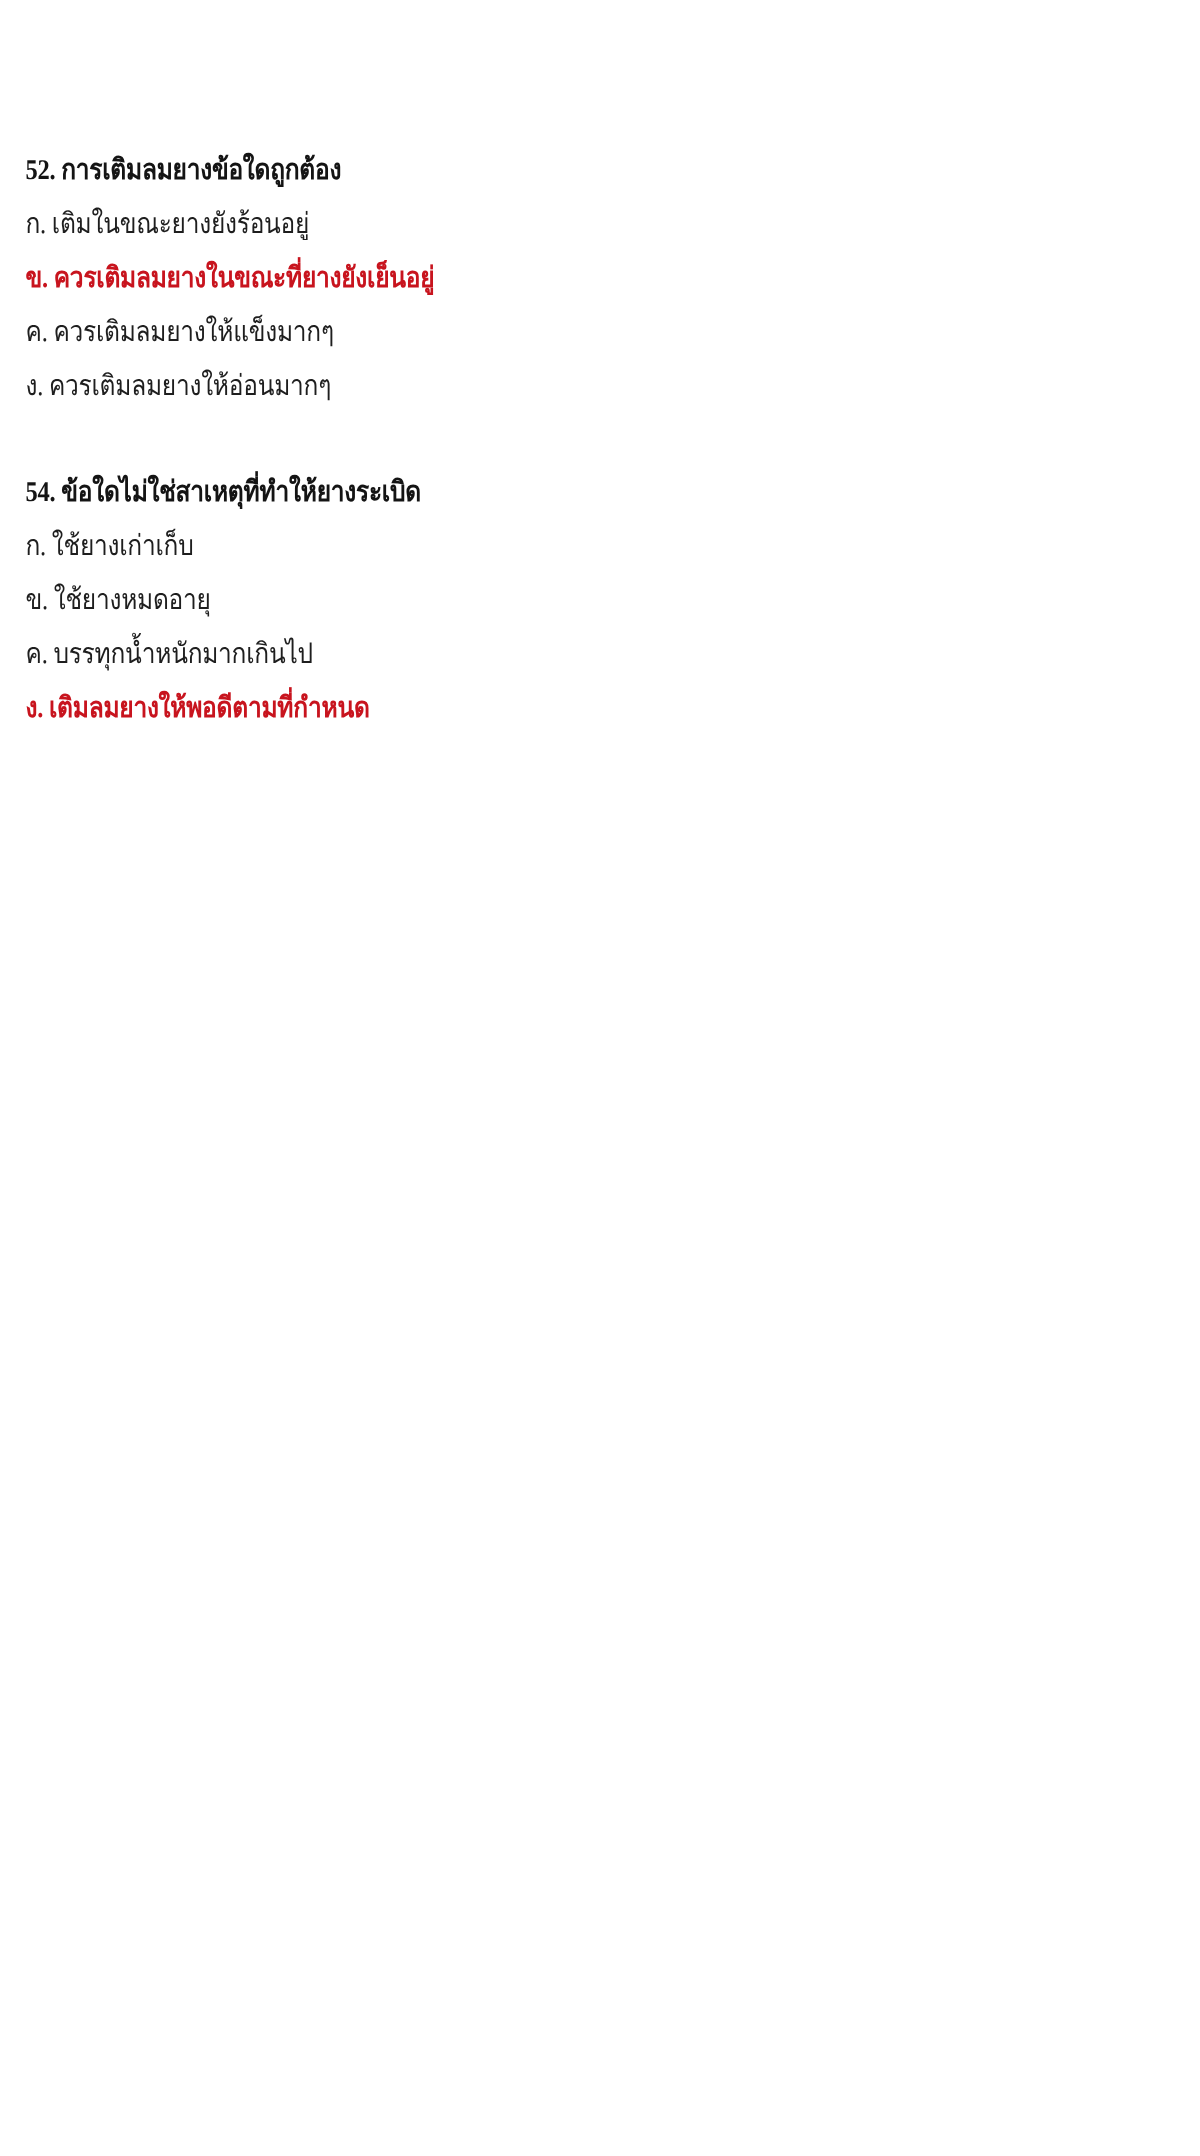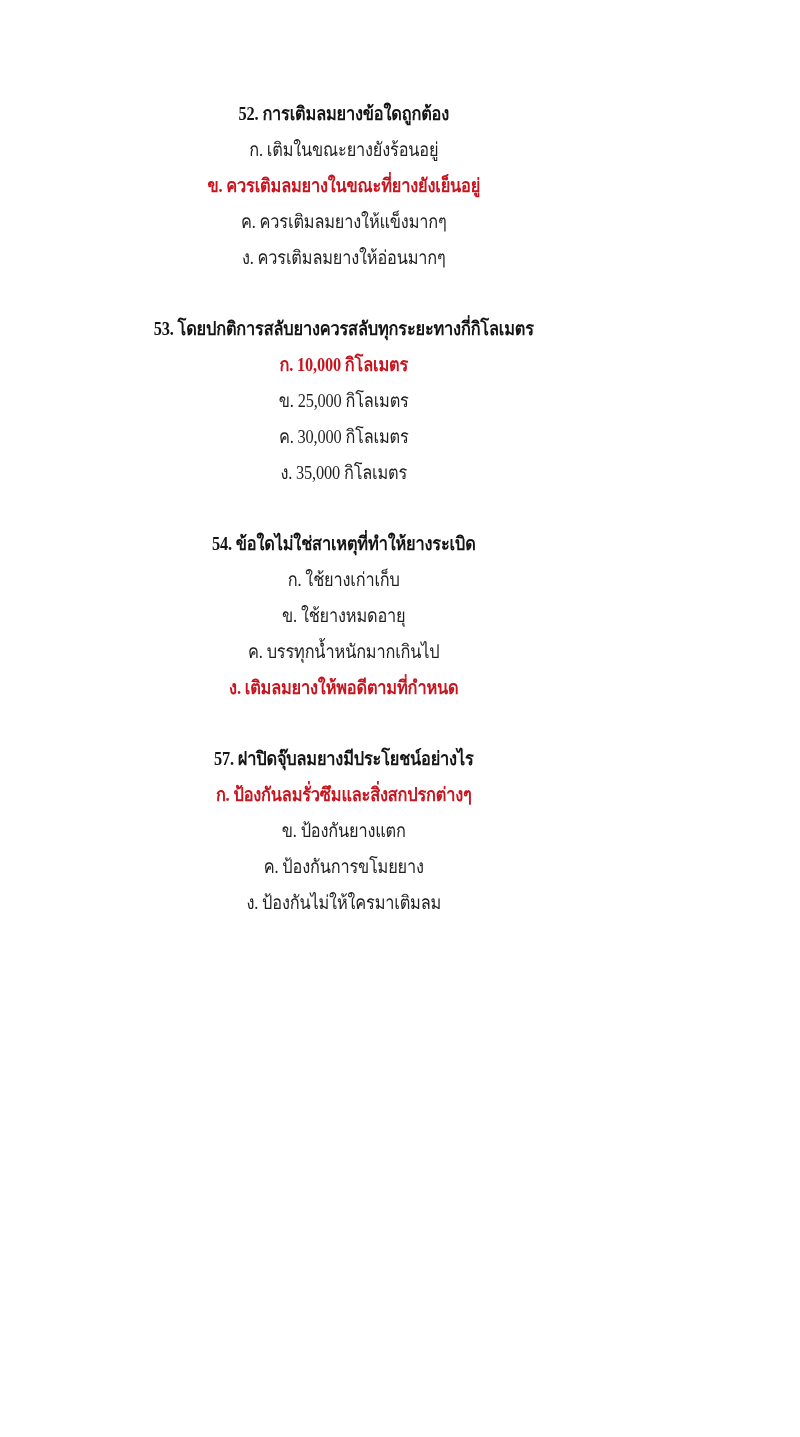--- a/index.html
+++ b/index.html
@@ -13,21 +13,20 @@
       position: relative;
       overflow: hidden;
       font-family: "Liberation Serif", "DejaVu Serif", serif;
       color: #1a1a1a;
     }
     .page {
       position: absolute;
       left: 17px;
       top: 96px;
       width: 760px;
-      text-align: center;
     }
     .question {
       margin-bottom: 35px;
     }
     .line {
       height: 36px;
       line-height: 36px;
       font-size: 19px;
       white-space: nowrap;
       transform: scaleX(0.86);
@@ -52,39 +51,25 @@
 <div class="page">
 
   <div class="question">
     <div class="line q-title">52. การเติมลมยางข้อใดถูกต้อง</div>
     <div class="line choice">ก. เติมในขณะยางยังร้อนอยู่</div>
     <div class="line choice correct">ข. ควรเติมลมยางในขณะที่ยางยังเย็นอยู่</div>
     <div class="line choice">ค. ควรเติมลมยางให้แข็งมากๆ</div>
     <div class="line choice">ง. ควรเติมลมยางให้อ่อนมากๆ</div>
   </div>
 
-  <div class="question">
-    <div class="line q-title">53. โดยปกติการสลับยางควรสลับทุกระยะทางกี่กิโลเมตร</div>
-    <div class="line choice correct">ก. 10,000 กิโลเมตร</div>
-    <div class="line choice">ข. 25,000 กิโลเมตร</div>
-    <div class="line choice">ค. 30,000 กิโลเมตร</div>
-    <div class="line choice">ง. 35,000 กิโลเมตร</div>
-  </div>
 
   <div class="question">
     <div class="line q-title">54. ข้อใดไม่ใช่สาเหตุที่ทำให้ยางระเบิด</div>
     <div class="line choice">ก. ใช้ยางเก่าเก็บ</div>
     <div class="line choice">ข. ใช้ยางหมดอายุ</div>
     <div class="line choice">ค. บรรทุกน้ำหนักมากเกินไป</div>
     <div class="line choice correct">ง. เติมลมยางให้พอดีตามที่กำหนด</div>
   </div>
 
 
 
-  <div class="question">
-    <div class="line q-title">57. ฝาปิดจุ๊บลมยางมีประโยชน์อย่างไร</div>
-    <div class="line choice correct">ก. ป้องกันลมรั่วซึมและสิ่งสกปรกต่างๆ</div>
-    <div class="line choice">ข. ป้องกันยางแตก</div>
-    <div class="line choice">ค. ป้องกันการขโมยยาง</div>
-    <div class="line choice">ง. ป้องกันไม่ให้ใครมาเติมลม</div>
-  </div>
 
 </div>
 
 </body></html>

